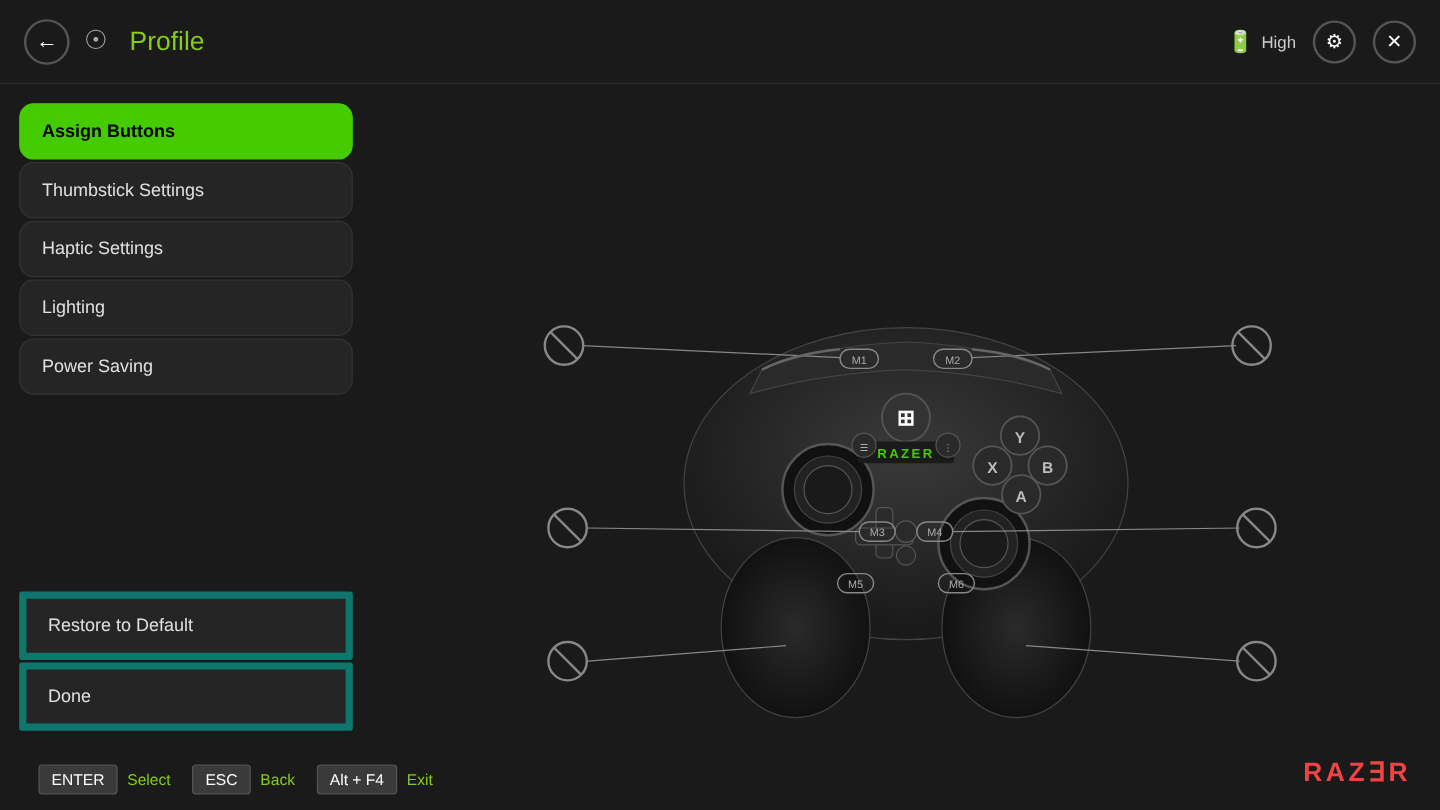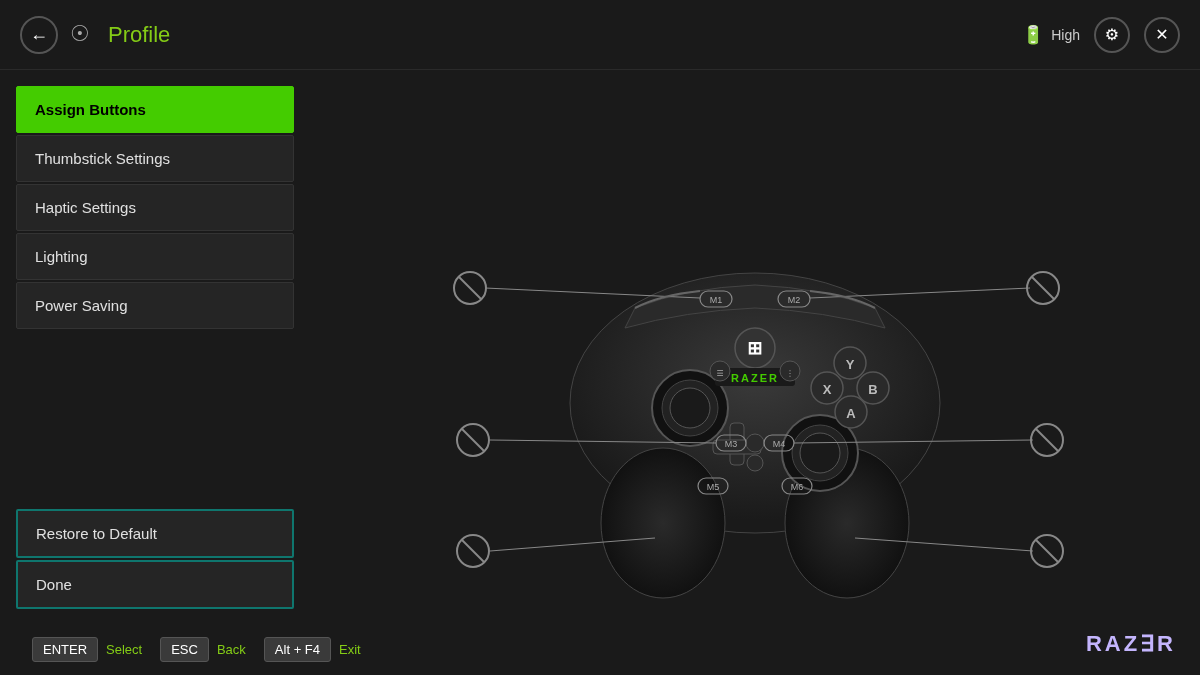--- a/index.html
+++ b/index.html
@@ -93,42 +93,42 @@
       flex-shrink: 0;
     }
     .nav-item {
       padding: 14px 18px;
       font-size: 15px;
       color: #e0e0e0;
       cursor: pointer;
       border: 1px solid #333;
       margin-bottom: 2px;
       background: #252525;
-      border-radius: 2px;
+      border-radius: 12px;
     }
     .nav-item.active {
       background-color: #44cc00;
       color: #000;
       font-weight: 600;
       border-color: #44cc00;
     }
 
     .sidebar-bottom {
       margin-top: auto;
       margin-bottom: 50px;
       display: flex;
       flex-direction: column;
       gap: 2px;
     }
     .action-btn {
       padding: 14px 18px;
       font-size: 15px;
       color: #e0e0e0;
       cursor: pointer;
-      border: 2px solid #0f766e;
+      border: 6px solid #0f766e;
       background: #252525;
       border-radius: 2px;
     }
 
     
     .content {
       flex: 1;
       display: flex;
       align-items: center;
       justify-content: center;
@@ -180,21 +180,21 @@
     }
 
     
     .razer-logo {
       position: absolute;
       bottom: 18px;
       right: 24px;
       font-size: 22px;
       font-weight: 700;
       letter-spacing: 3px;
-      color: #c4b5fd;
+      color: #ef4444;
       font-family: Arial, sans-serif;
     }
   </style>
 </head>
 <body>
 
 <div class="header">
   <button class="back-btn">
     <span>←</span>
   </button>

